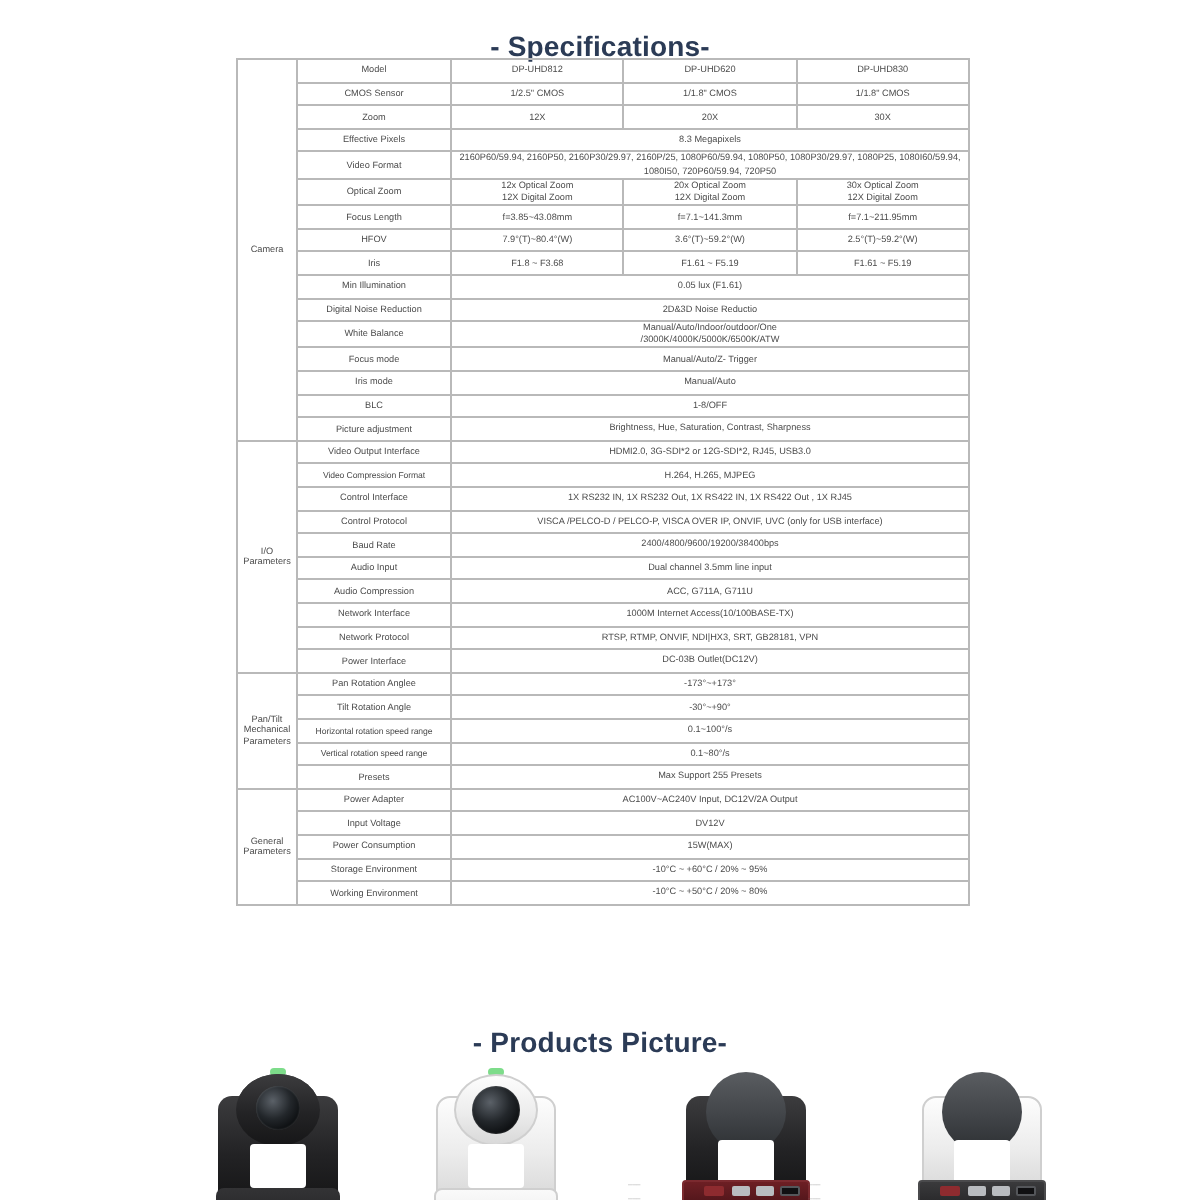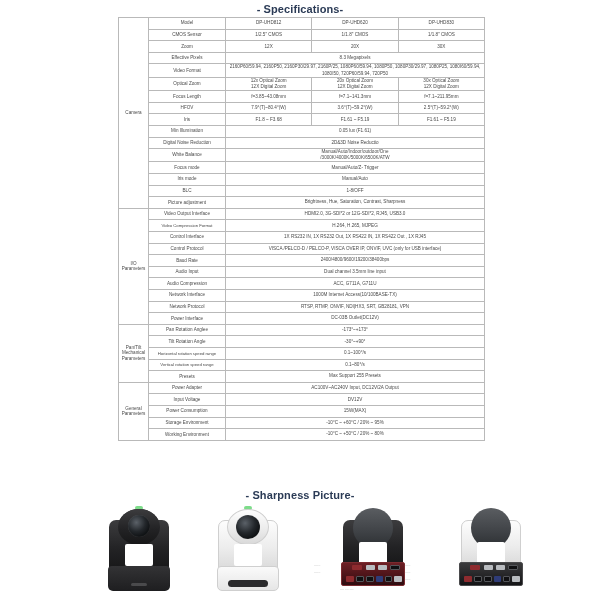--- a/index.html
+++ b/index.html
@@ -13,24 +13,25 @@
   }
   #page {
     position: relative;
     width: 600px; height: 600px;
     background: #ffffff;
   }
 
   
   .section-title {
     text-align: center;
-    font-size: 11px;
+    font-size: 14px;
     font-weight: bold;
     color: #2b3b56;
     letter-spacing: .1px;
+    margin-top: 12px;
   }
   #spec-title { padding-top: 3px; padding-bottom: 4px; }
   #pics-title { padding-top: 2px; padding-bottom: 3px; }
 
   
   #spec-wrap {
     position: absolute;
     left: 118px; top: 17px;
     width: 367px;
   }
@@ -319,21 +320,21 @@
           </tr>
           <tr>
             <td class="param">Working Environment</td>
             <td colspan="3" class="val tall">-10°C ~ +50°C / 20% ~ 80%</td>
           </tr>
         </tbody>
     </table>
   </div>
 
   <div id="pics">
-    <div id="pics-title" class="section-title">- Sharpness Picture-</div>
+    <div id="pics-title" class="section-title">- Products Picture-</div>
 
     <div id="pics-row">
 
       <div class="cam" style="left:96px; width:86px; height:90px;">
         <div class="cam-stage">
           <div class="led" style="top:2px;"></div>
           <div class="lenshead black-body" style="top:5px; width:42px; height:36px;"></div>
           <div class="glass" style="top:12px; width:21px; height:21px;"></div>
           <div class="yoke black-body" style="top:16px; width:60px; height:52px;"></div>
           <div class="lenshead black-body" style="top:5px; width:42px; height:36px;"></div>

